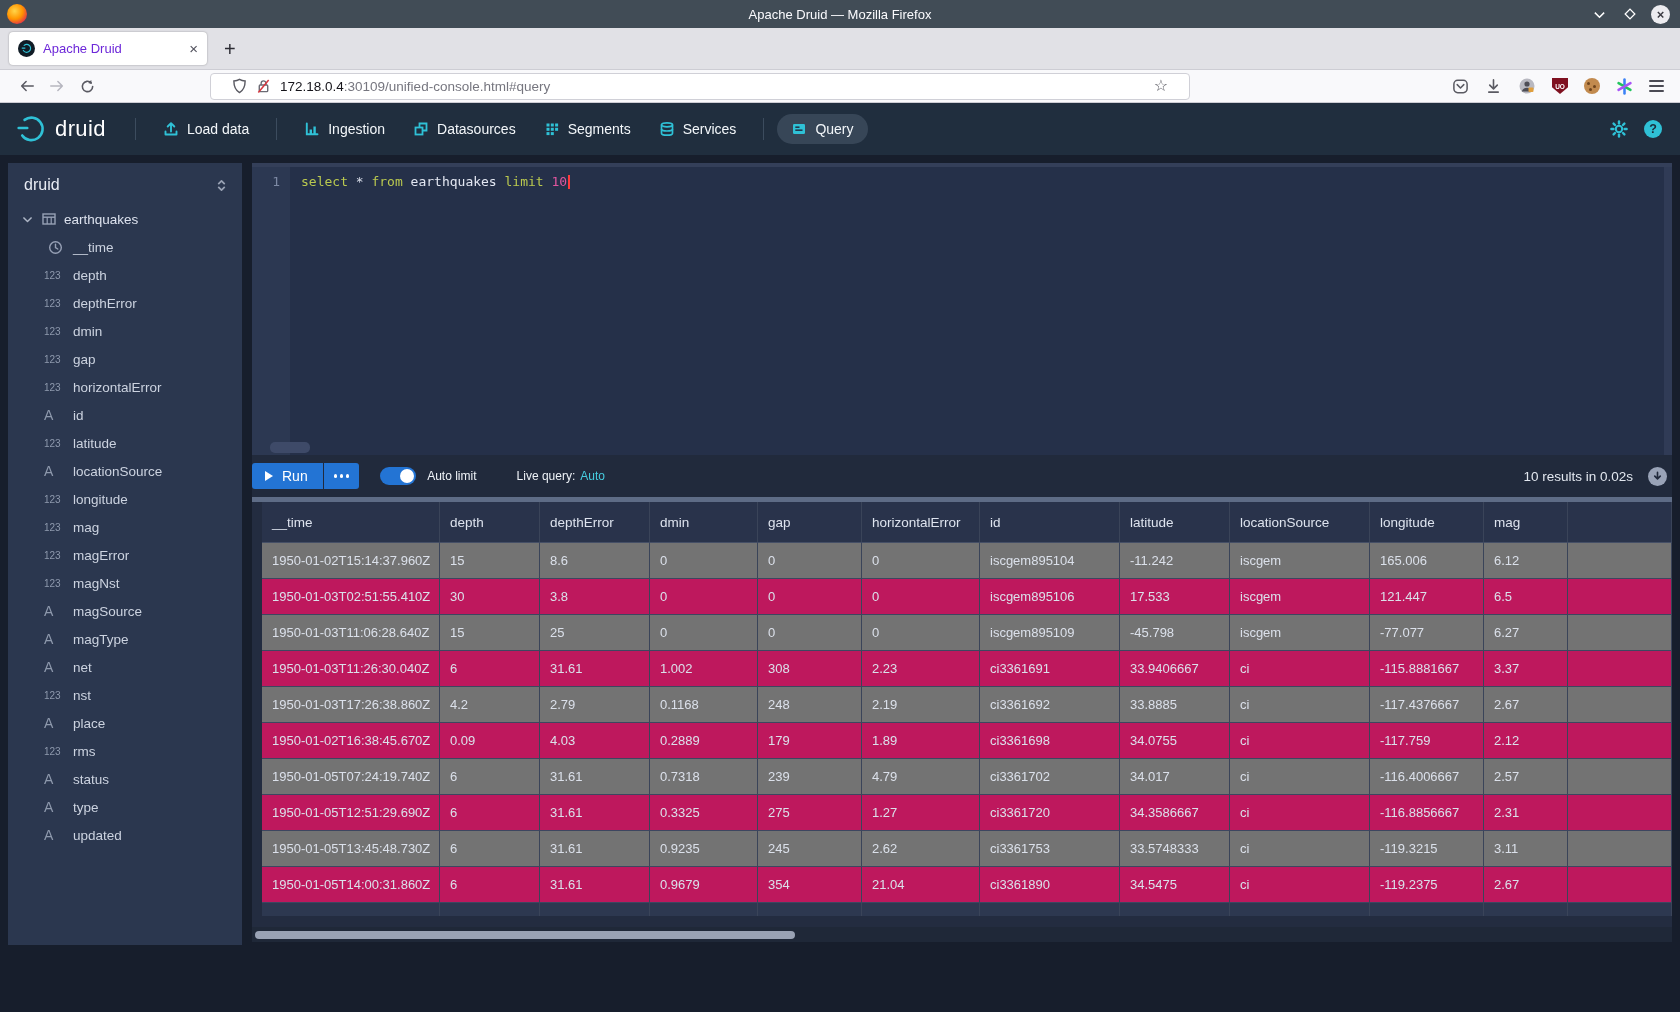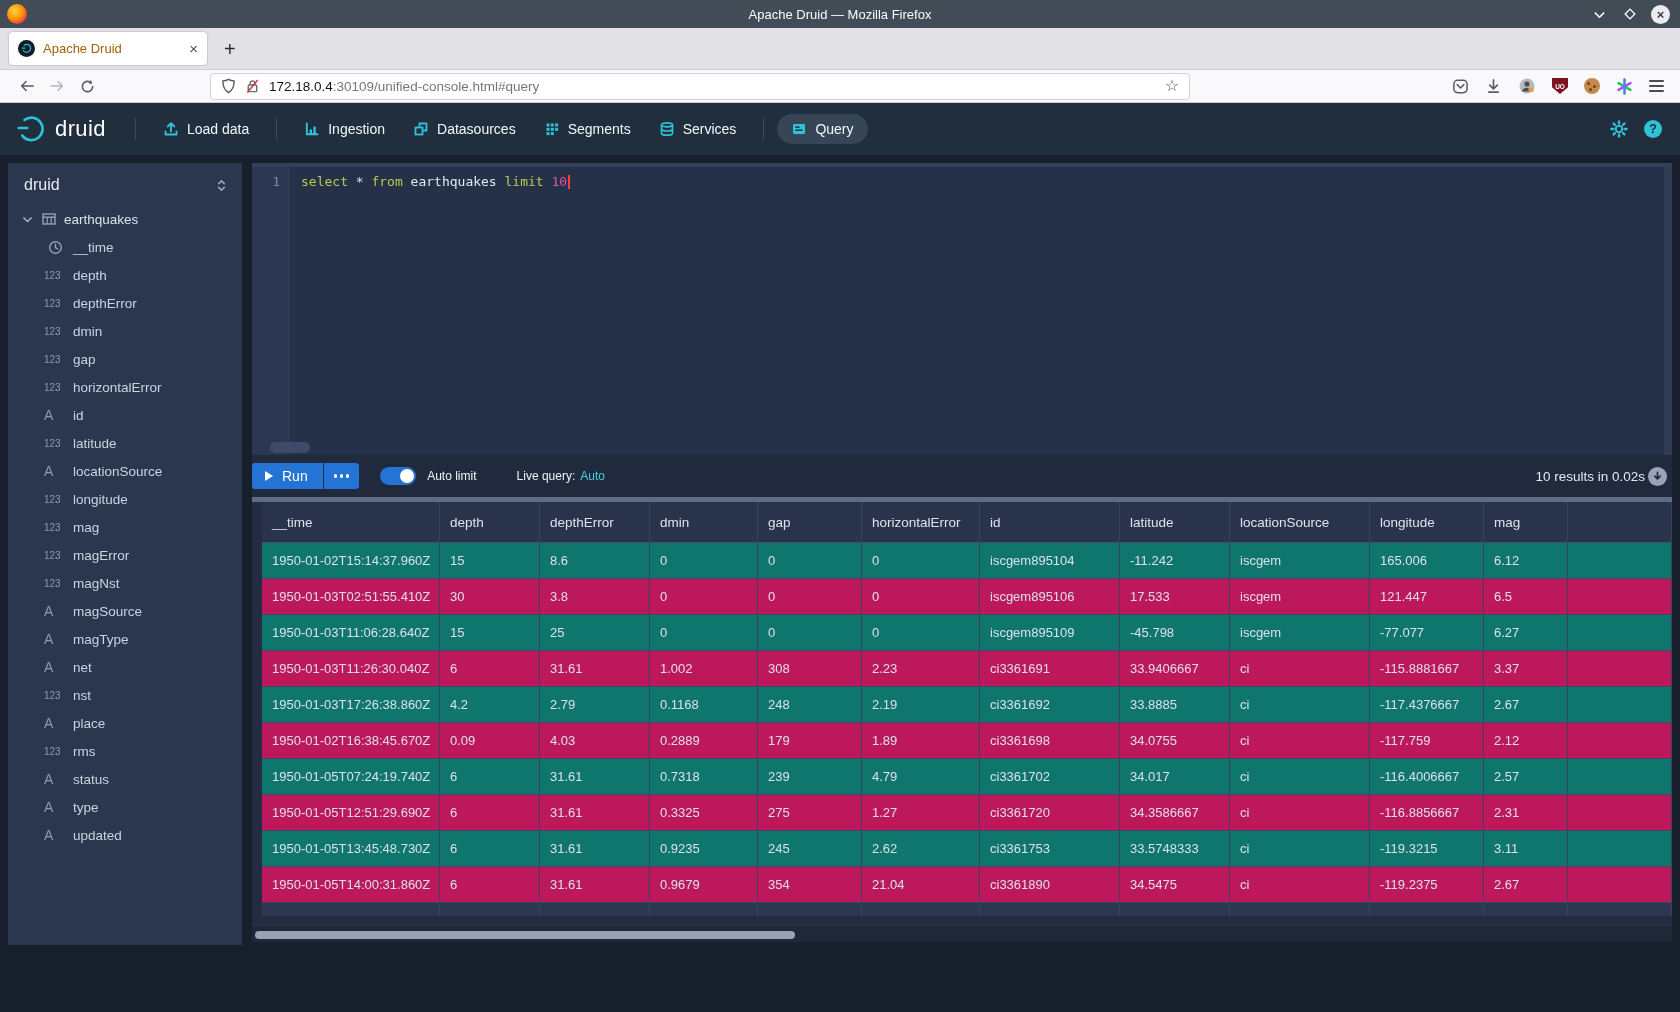--- a/index.html
+++ b/index.html
@@ -9,28 +9,28 @@
   
   .titlebar{height:28px;background:#414c56;display:flex;align-items:center;position:relative}
   .fx-logo{width:20px;height:20px;border-radius:50%;margin-left:7px;background:radial-gradient(circle at 38% 35%,#ffd54a 0%,#ff9500 45%,#e8453c 72%,#b5007f 100%);z-index:2}
   .win-title{position:absolute;left:0;right:0;text-align:center;color:#fbfbfe;font-size:13px}
   .win-controls{margin-left:auto;display:flex;gap:11px;align-items:center;margin-right:10px;z-index:2}
   .wc{width:20px;height:20px;display:flex;align-items:center;justify-content:center;color:#fff;font-size:13px;cursor:default}
   .wc.close{background:#ececf0;border-radius:50%;color:#3a3a42;width:19px;height:19px;font-size:13px;font-weight:bold}
 
   .tabbar{height:42px;background:#e1e1e6;display:flex;align-items:center;padding-left:9px;border-bottom:1px solid #cdcdd4;box-sizing:border-box}
   .tab{width:198px;height:33px;background:#ffffff;border-radius:4px;display:flex;align-items:center;padding:0 9px;box-shadow:0 0 2px rgba(0,0,0,.35);box-sizing:border-box}
-  .tab-label{font-size:13px;color:#a16207;margin-left:8px;flex:1;white-space:nowrap;overflow:hidden}
+  .tab-label{font-size:13px;color:#6d28d9;margin-left:8px;flex:1;white-space:nowrap;overflow:hidden}
   .tab-close{color:#52525e;font-size:15px;line-height:1}
   .newtab{font-size:20px;color:#2b2b33;margin-left:17px;line-height:1}
   .favicon{width:17px;height:17px;border-radius:50%;background:#101c26;display:flex;align-items:center;justify-content:center;flex:none}
 
   .toolbar{height:33px;background:#f9f9fb;border-bottom:1px solid #ccccd3;display:flex;align-items:center;padding:0 12px;box-sizing:border-box}
   .navbtn{width:30px;height:26px;display:flex;align-items:center;justify-content:center}
-  .urlbar{height:27px;background:#ffffff;border:1px solid #d0d0d7;border-radius:4px;display:flex;align-items:center;padding:0 10px;width:980px;margin-left:108px;box-sizing:border-box}
+  .urlbar{height:27px;background:#ffffff;border:1px solid #d0d0d7;border-radius:4px;display:flex;align-items:center;padding:0 21px;width:980px;margin-left:108px;box-sizing:border-box}
   .url-text{font-size:13.5px;color:#15141a;margin-left:9px;white-space:nowrap}
   .url-rest{color:#76767f}
   .url-star{margin-left:auto;color:#55555e;font-size:16px;line-height:1}
   .tb-icons{margin-left:auto;display:flex;gap:16px;align-items:center;margin-right:4px}
   .shield-ico,.lock-ico{flex:none}
   .ublock{width:16px;height:16px;background:#7f1120;clip-path:polygon(0 0,100% 0,100% 58%,50% 100%,0 58%);display:flex;align-items:center;justify-content:center;color:#fff;font-size:6.5px;font-weight:bold}
   .cookie{width:16px;height:16px;border-radius:50%;background:#c28a4e;position:relative}
   .cookie i{position:absolute;width:3px;height:3px;border-radius:50%;background:#6e441d}
   .cookie i:nth-child(1){left:3px;top:4px}.cookie i:nth-child(2){left:9px;top:7px}.cookie i:nth-child(3){left:5px;top:10px}
   .hamburger{display:flex;flex-direction:column;gap:3px}
@@ -76,29 +76,29 @@
   .btn-run{height:26px;background:#2374d4;border-radius:3px 0 0 3px;color:#fff;display:flex;align-items:center;padding:0 15px 0 13px;gap:9px;font-size:14px;cursor:pointer}
   .play{width:0;height:0;border-left:8px solid #fff;border-top:5px solid transparent;border-bottom:5px solid transparent}
   .btn-more{height:26px;background:#2374d4;border-radius:0 3px 3px 0;margin-left:1px;padding:0 10px;display:flex;align-items:center;gap:2.5px;cursor:pointer}
   .dot{width:3.5px;height:3.5px;border-radius:50%;background:#fff}
   .toggle{width:36px;height:18px;border-radius:9px;background:#2374d4;margin-left:21px;position:relative;cursor:pointer;flex:none}
   .knob{position:absolute;right:2px;top:2px;width:14px;height:14px;border-radius:50%;background:#fff}
   .lbl{color:#eef2f7;font-size:12px}
   .auto-limit{margin-left:11px}
   .live-query{margin-left:40px}
   .lq-value{color:#46cde0;margin-left:5px;cursor:pointer}
-  .results-info{margin-left:auto;display:flex;align-items:center;gap:3px;color:#e2e7ef;font-size:13.5px;margin-right:5px}
+  .results-info{margin-left:auto;display:flex;align-items:center;gap:15px;color:#e2e7ef;font-size:13.5px;margin-right:5px}
   .dl-circle{width:19px;height:19px;border-radius:50%;background:#99a3b7;display:flex;align-items:center;justify-content:center;cursor:pointer}
 
   .divider-mid{height:5px;background:#5e6c86}
   .table-area{background:#232c40;padding-left:10px;height:425px;overflow:hidden;box-sizing:border-box}
   table{border-collapse:separate;border-spacing:0;table-layout:fixed;width:1410px}
   th{height:41px;text-align:left;padding:0 10px;font-weight:normal;color:#dde3ee;font-size:13.5px;background:#29334b;border-bottom:1px solid #454f66;border-right:1px solid #3a4459;white-space:nowrap;overflow:hidden;box-sizing:border-box}
   td{height:36px;padding:0 10px;font-size:13px;color:#dbe0ea;border-bottom:1px solid #3d4660;border-right:1px solid #3a4459;white-space:nowrap;overflow:hidden;box-sizing:border-box;cursor:pointer}
-  tr.r-odd td{background:#0f766e}
+  tr.r-odd td{background:#737373}
   tr.r-even td{background:#be185d}
   tr.r-partial td{height:13px;background:#2d3850;border-bottom:none;cursor:default}
   .hscroll-strip{height:15px;background:#1f2838;position:relative}
   .hthumb2{position:absolute;left:3px;top:4px;width:540px;height:8px;border-radius:4px;background:#99a2b4;cursor:pointer}
 </style>
 </head>
 <body>
 
 <div class="titlebar">
   <div class="fx-logo"></div>

